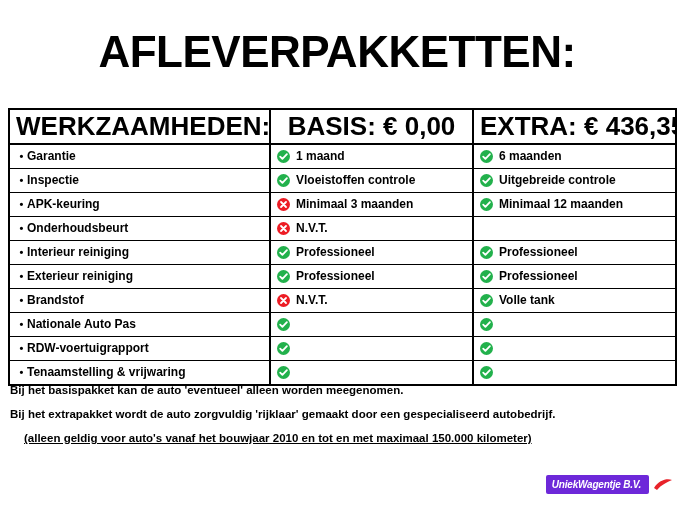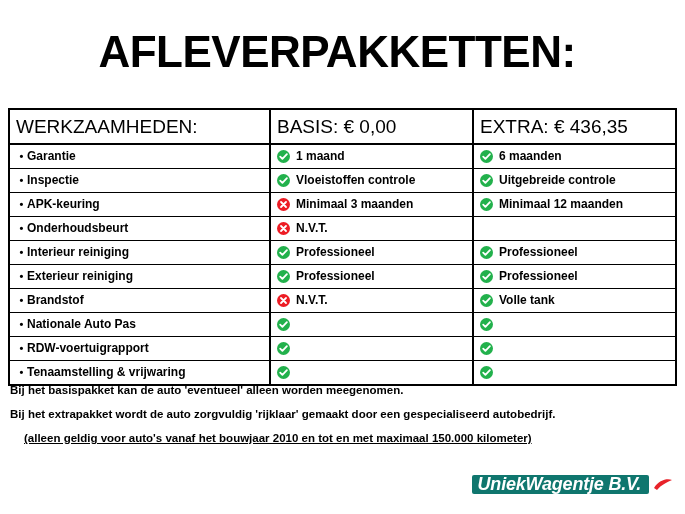--- a/index.html
+++ b/index.html
@@ -50,26 +50,26 @@
   }
   .head-row {
     border-bottom: 2px solid #000;
   }
   .cell {
     box-sizing: border-box;
     padding: 0 6px;
     overflow: hidden;
   }
   .col-1 { width: 261px; border-right: 2px solid #000; }
-  .col-2 { width: 203px; border-right: 2px solid #000; }
+  .col-2 { width: 203px; border-right: 2px solid #000; text-align: center; }
   .col-3 { width: 201px; }
 
   .head-row .cell {
-    font-size: 19px;
-    font-weight: normal;
+    font-size: 26px;
+    font-weight: bold;
     line-height: 33px;
     height: 33px;
     white-space: nowrap;
   }
   .body-row {
     border-bottom: 1px solid #000;
   }
   .body-row:last-child {
     border-bottom: none;
   }
@@ -121,23 +121,23 @@
 
   .logo {
     position: absolute;
     right: 12px;
     bottom: 20px;
     height: 20px;
     display: flex;
     align-items: center;
   }
   .logo-box {
-    background: #0f766e;
+    background: #6d28d9;
     color: #ffffff;
-    font-size: 18px;
+    font-size: 10px;
     font-weight: bold;
     font-style: italic;
     padding: 2px 8px 2px 6px;
     line-height: 15px;
     letter-spacing: -0.2px;
     border-radius: 2px;
     display: flex;
     align-items: center;
   }
   .logo-swoosh {

